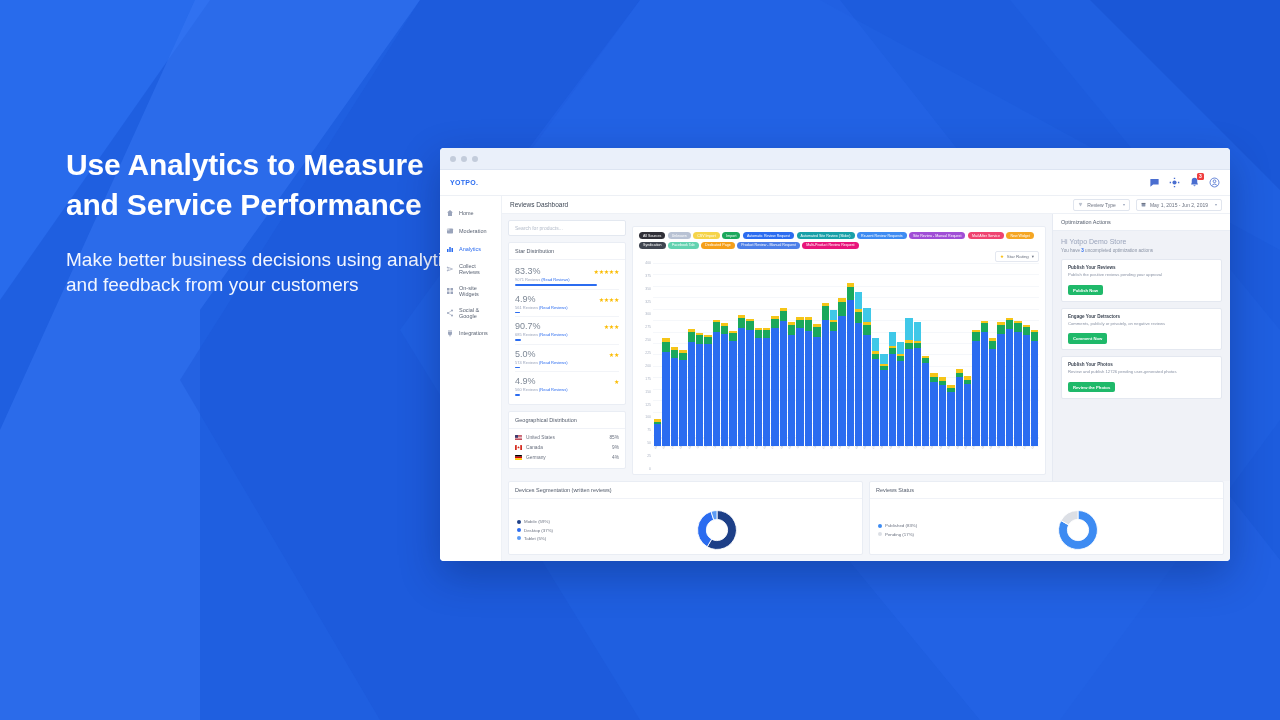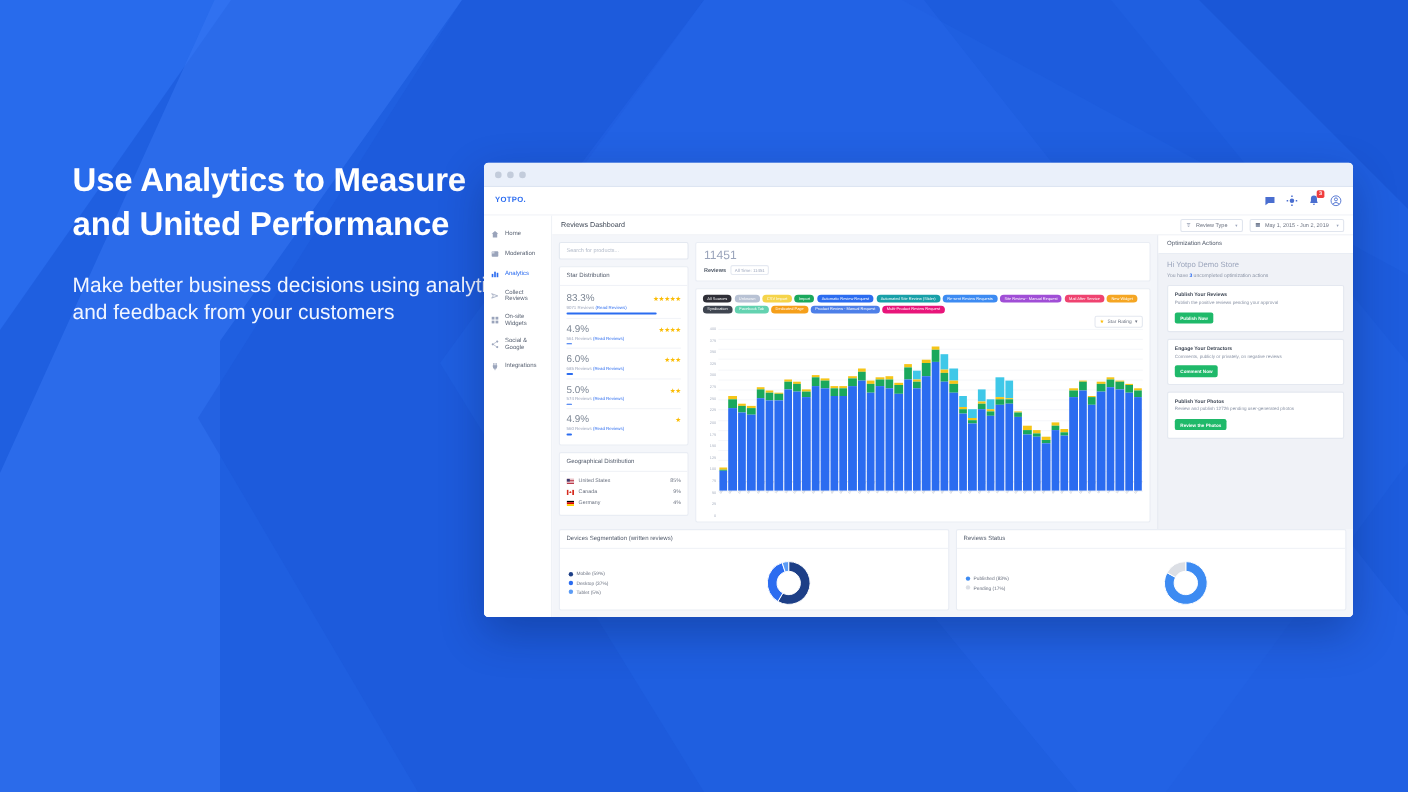--- a/index.html
+++ b/index.html
@@ -168,21 +168,21 @@
     <polygon points="0,0 210,0 0,300" fill="#2f74f5" opacity=".55"></polygon>
     <polygon points="195,0 420,0 200,310 200,720 0,720 0,430" fill="#3a7bf7" opacity=".45"></polygon>
     <polygon points="420,0 640,0 400,330 640,720 380,720 180,380" fill="#1a55d4" opacity=".38"></polygon>
     <polygon points="1000,0 1280,0 1280,190 1090,0" fill="#1550ce" opacity=".5"></polygon>
     <polygon points="820,0 1010,0 1280,330 1280,720 1060,720 1280,420 1280,250" fill="#1b59d8" opacity=".42"></polygon>
     <polygon points="640,0 840,0 1280,560 1280,720 980,720 520,160" fill="#2a6bee" opacity=".30"></polygon>
   </svg>
 </div>
 
 <div class="promo">
-  <h1>Use Analytics to Measure and United Performance</h1>
+  <h1>Use Analytics to Measure and Service Performance</h1>
   <p>Make better business decisions using analytics and feedback from your customers</p>
 </div>
 
 <div class="window">
 
   <div class="titlebar">
     <span class="dot"></span>
     <span class="dot"></span>
     <span class="dot"></span>
   </div>
@@ -326,21 +326,21 @@
                   <div class="star-bar" style="width:79.2%"></div>
                   <div class="star-glyphs">★★★★★</div>
                 </div>
                 <div class="star-row">
                   <div class="star-pct">4.9%</div>
                   <div class="star-sub">561 Reviews <a>(Read Reviews)</a></div>
                   <div class="star-bar" style="width:4.9%"></div>
                   <div class="star-glyphs">★★★★</div>
                 </div>
                 <div class="star-row">
-                  <div class="star-pct">6.0%</div>
+                  <div class="star-pct">90.7%</div>
                   <div class="star-sub">685 Reviews <a>(Read Reviews)</a></div>
                   <div class="star-bar" style="width:6%"></div>
                   <div class="star-glyphs">★★★</div>
                 </div>
                 <div class="star-row">
                   <div class="star-pct">5.0%</div>
                   <div class="star-sub">574 Reviews <a>(Read Reviews)</a></div>
                   <div class="star-bar" style="width:5%"></div>
                   <div class="star-glyphs">★★</div>
                 </div>
@@ -385,27 +385,20 @@
                     </svg></span>
                   <span class="geo-name">Germany</span>
                   <span class="geo-val">4%</span>
                 </div>
               </div>
           </div>
         </div>
 
         <div class="col-mid">
           <div class="kpis" id="kpi-list">
-              <div class="kpi">
-                <div class="kpi-val">11451</div>
-                <div class="kpi-foot">
-                  <span class="kpi-label">Reviews</span>
-                  <span class="kpi-pill">All Time: 11451</span>
-                </div>
-              </div>
             </div>
 
           <div class="chart-card">
             <div class="chips" id="chip-list">
                 <span class="chip" style="background: rgb(47, 47, 55);">All Sources</span>
                 <span class="chip" style="background: rgb(184, 194, 212); color: rgb(255, 255, 255);">Unknown</span>
                 <span class="chip" style="background: rgb(245, 212, 74); color: rgb(255, 255, 255);">CSV Import</span>
                 <span class="chip" style="background: rgb(26, 168, 92);">Import</span>
                 <span class="chip" style="background: rgb(43, 108, 240);">Automatic Review Request</span>
                 <span class="chip" style="background: rgb(24, 160, 168);">Automated Site Review (Slider)</span>

